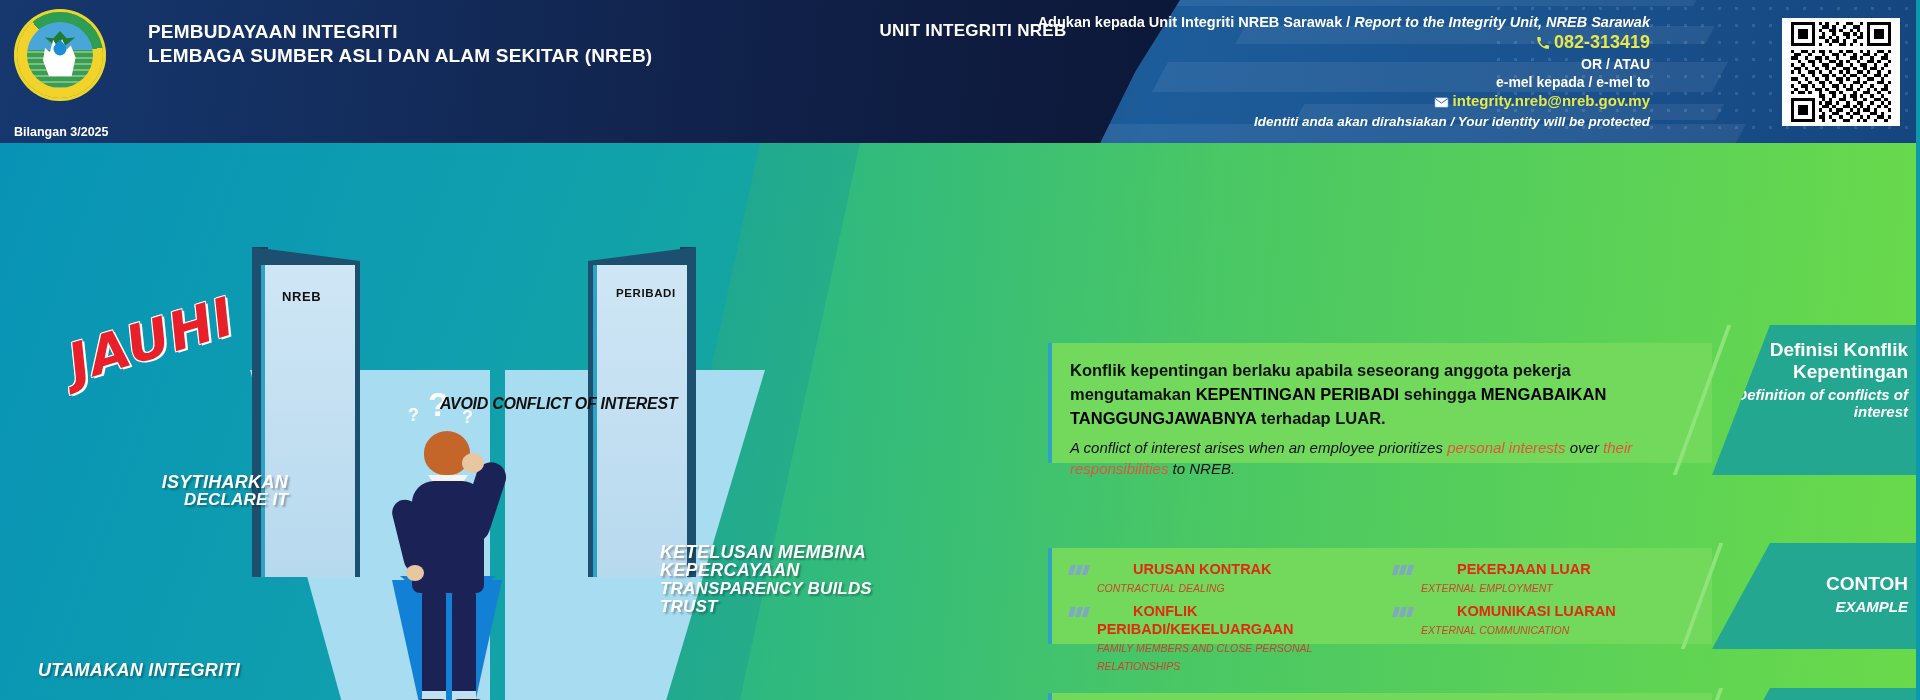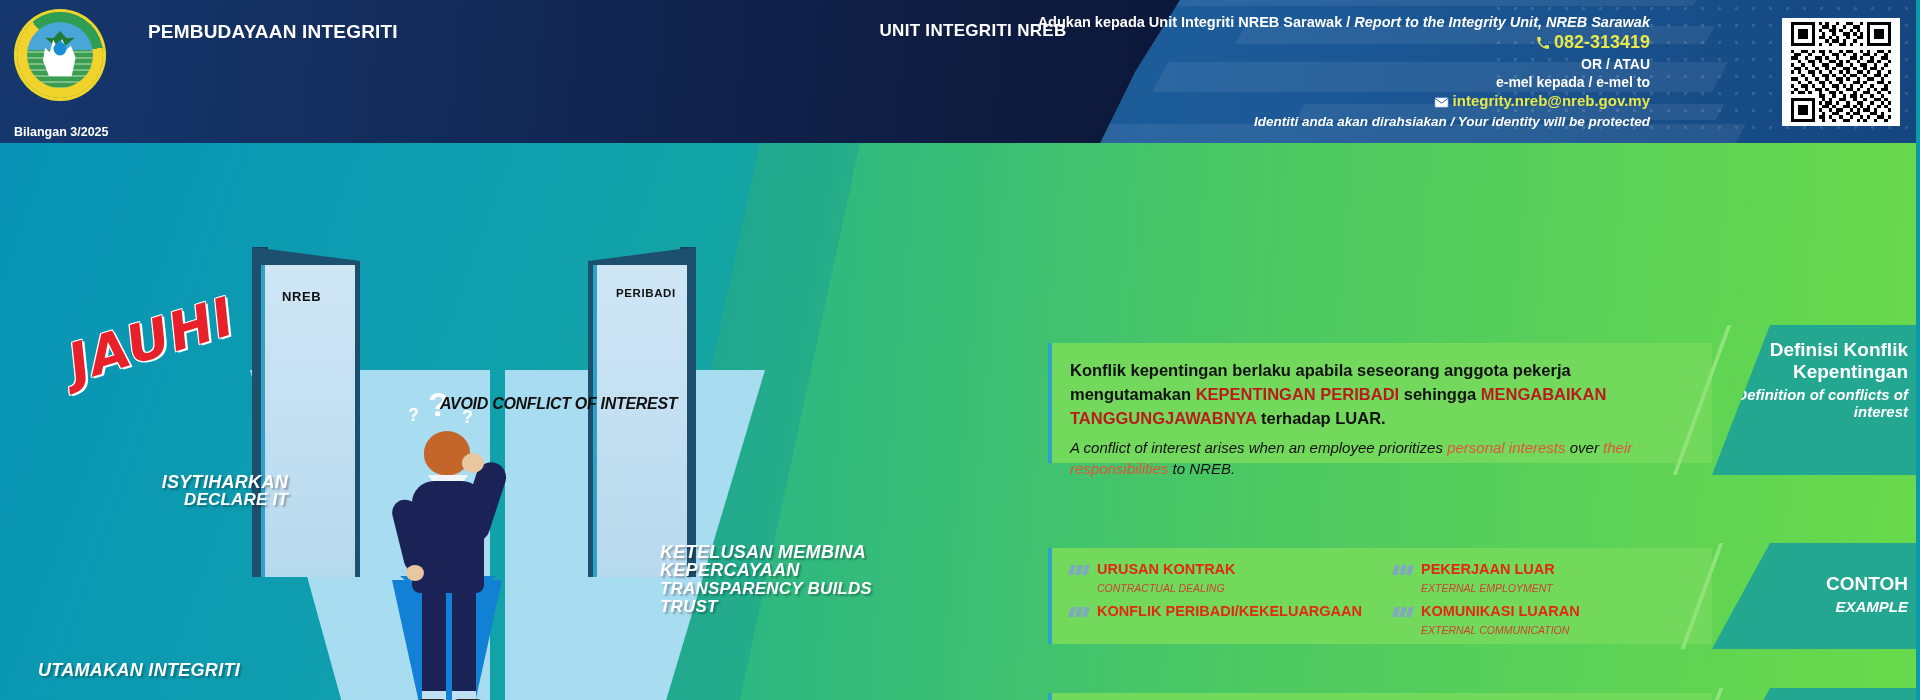--- a/index.html
+++ b/index.html
@@ -145,34 +145,34 @@
   .slogan .big{font-size:18px;letter-spacing:.3px;line-height:1.02;}
   .slogan .small{font-size:17px;letter-spacing:.2px;line-height:1.05;}
   .sl-declare{left:108px;top:330px;text-align:right;width:180px;}
   .sl-trans{left:660px;top:400px;width:260px;}
   .sl-integ{left:38px;top:518px;text-align:left;width:240px;}
 
   
   .panel{position:absolute;background:#72d95c;border-left:4px solid #2fa3c7;}
   .panel .ms{color:#111;font-weight:bold;}
   .panel .en{color:#111;font-style:italic;}
-  .hi{color:#b91c1c;}
+  .hi{color:#000000;}
   .hi-en{color:#e2553a;font-style:italic;}
 
   .p-def{left:1048px;top:200px;width:660px;height:120px;}
   .p-def .ms{font-size:16.5px;line-height:1.45;padding:16px 18px 0 18px;}
   .p-def .en{font-size:15px;line-height:1.4;padding:6px 18px 0 18px;}
 
   .p-ex{left:1048px;top:405px;width:660px;height:96px;}
   .ex-grid{display:flex;padding:12px 16px 0 16px;gap:20px;}
   .ex-col{flex:1;}
   .ex-item{display:flex;gap:7px;margin-bottom:6px;align-items:flex-start;}
   .ex-bars{flex:0 0 auto;margin-top:5px;}
   .ex-bars svg{display:block;}
-  .ex-ms{color:#e02b12;font-weight:bold;font-size:14.5px;line-height:1.15;}
+  .ex-ms{color:#e02b12;font-weight:bold;font-size:14.5px;line-height:1.15;margin-left:36px;}
   .ex-en{color:#c8452c;font-style:italic;font-size:10.5px;line-height:1.2;margin-top:1px;}
 
   .p-act{left:1048px;top:550px;width:660px;height:100px;}
   .p-act .ms{font-size:16.5px;padding:28px 18px 0 18px;}
 
   
   .chev{position:absolute;background:#23a790;color:#fff;text-align:right;
     clip-path:polygon(58px 0,100% 0,100% 100%,0 100%);}
   .chev .t{font-size:19px;font-weight:bold;line-height:1.16;}
   .chev .s{font-size:15px;font-style:italic;font-weight:bold;line-height:1.16;margin-top:3px;}
@@ -201,20 +201,21 @@
     <div class="logo">
       <div class="ring"></div>
       <div class="inner"></div>
       <div class="leaf"></div>
       <div class="hands"></div>
       <div class="drop"></div>
     </div>
 
     <div class="hdr-title">
       <div>PEMBUDAYAAN INTEGRITI</div>
+      <div>LEMBAGA SUMBER ASLI DAN ALAM SEKITAR (NREB)</div>
     </div>
 
     <div class="bilangan">Bilangan 3/2025</div>
 
     <div class="unit-title">UNIT INTEGRITI NREB</div>
 
     <div class="contact">
       <div class="l1">
         <span>Adukan kepada Unit Integriti NREB Sarawak</span>
         <span>/</span>
@@ -580,20 +581,21 @@
               <svg width="22" height="10" viewBox="0 0 22 10">
                   <g fill="#7ea9bf">
                     <path d="M0 0h5l-3 10H-3z" transform="translate(3)"></path>
                     <path d="M0 0h5l-3 10H-3z" transform="translate(10)"></path>
                     <path d="M0 0h5l-3 10H-3z" transform="translate(17)"></path>
                   </g>
                 </svg>
             </span>
             <span>
               <span class="ex-ms">KONFLIK PERIBADI/KEKELUARGAAN</span><br>
+              <span class="ex-en">FAMILY MEMBERS AND CLOSE PERSONAL RELATIONSHIPS</span>
             </span>
           </div>
         </div>
         <div class="ex-col">
           <div class="ex-item">
             <span class="ex-bars">
               <svg width="22" height="10" viewBox="0 0 22 10">
                   <g fill="#7ea9bf">
                     <path d="M0 0h5l-3 10H-3z" transform="translate(3)"></path>
                     <path d="M0 0h5l-3 10H-3z" transform="translate(10)"></path>

